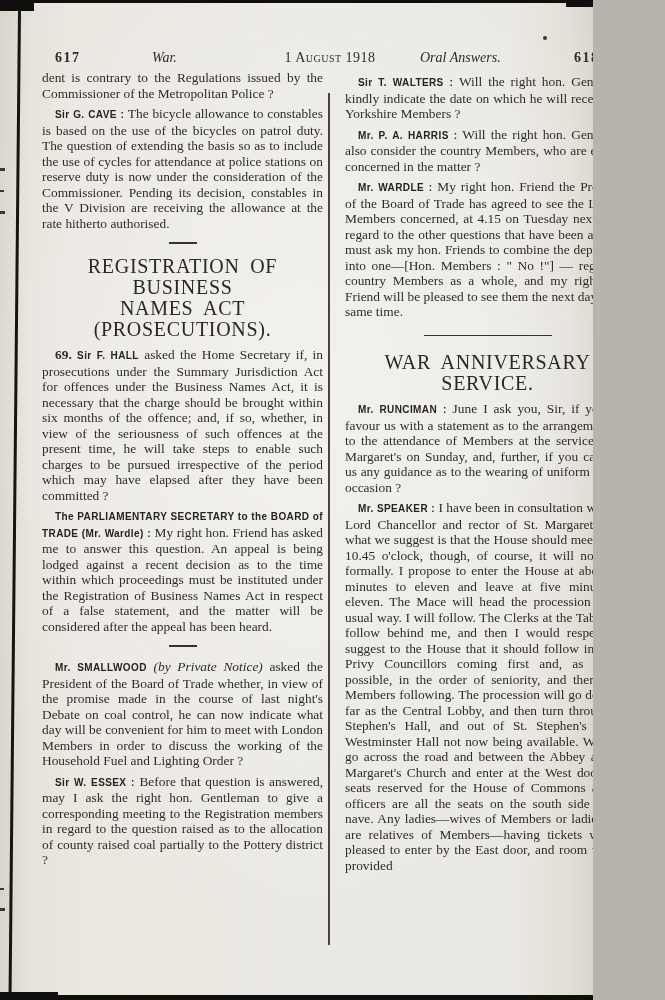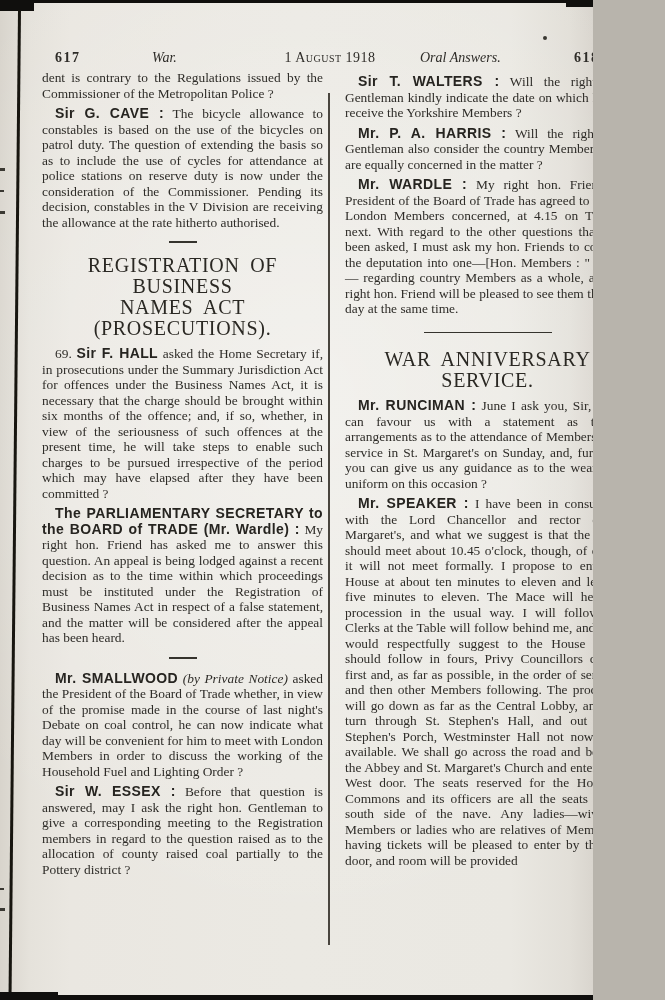--- a/index.html
+++ b/index.html
@@ -28,22 +28,22 @@
   .hdr{position:absolute;top:50px;font-size:14px;white-space:nowrap;}
   .pgnum{font-weight:700;letter-spacing:1.5px;}
   .runtitle{font-style:italic;}
   .hdr-date{left:252px;width:156px;text-align:center;font-variant:small-caps;letter-spacing:0.5px;}
   
   .col{position:absolute;text-align:justify;font-size:13.4px;line-height:15.5px;}
   .col-left{left:42px;top:70px;width:281px;}
   .col-right{left:345px;top:74px;width:285px;}
   .col p{margin:0 0 5px 0;text-indent:13px;}
   .col p.no-indent{text-indent:0;}
-  .speaker{font-family:"Liberation Sans","DejaVu Sans",sans-serif;font-weight:700;font-size:14px;letter-spacing:0.4px;color:#262420;}
-  .qnum{font-weight:400;}
+  .speaker{font-family:"Liberation Sans","DejaVu Sans",sans-serif;font-weight:700;font-size:10px;letter-spacing:0.4px;color:#262420;}
+  .qnum{font-weight:700;}
   .aside{font-style:italic;margin-top:26px;}
   .section-heading{margin:9px 0 7px 0;text-align:center;text-indent:0;font-size:20px;line-height:21px;letter-spacing:0.7px;word-spacing:5px;color:#2a2823;}
   .section-heading .hline{display:block;}
   .divider-short{width:28px;height:2px;background:#35332d;margin:11px auto 12px auto;}
   .divider-long{width:128px;height:1.6px;background:#35332d;margin:15px auto 16px auto;}
 </style>
 </head>
 <body>
 
 <div class="page">

